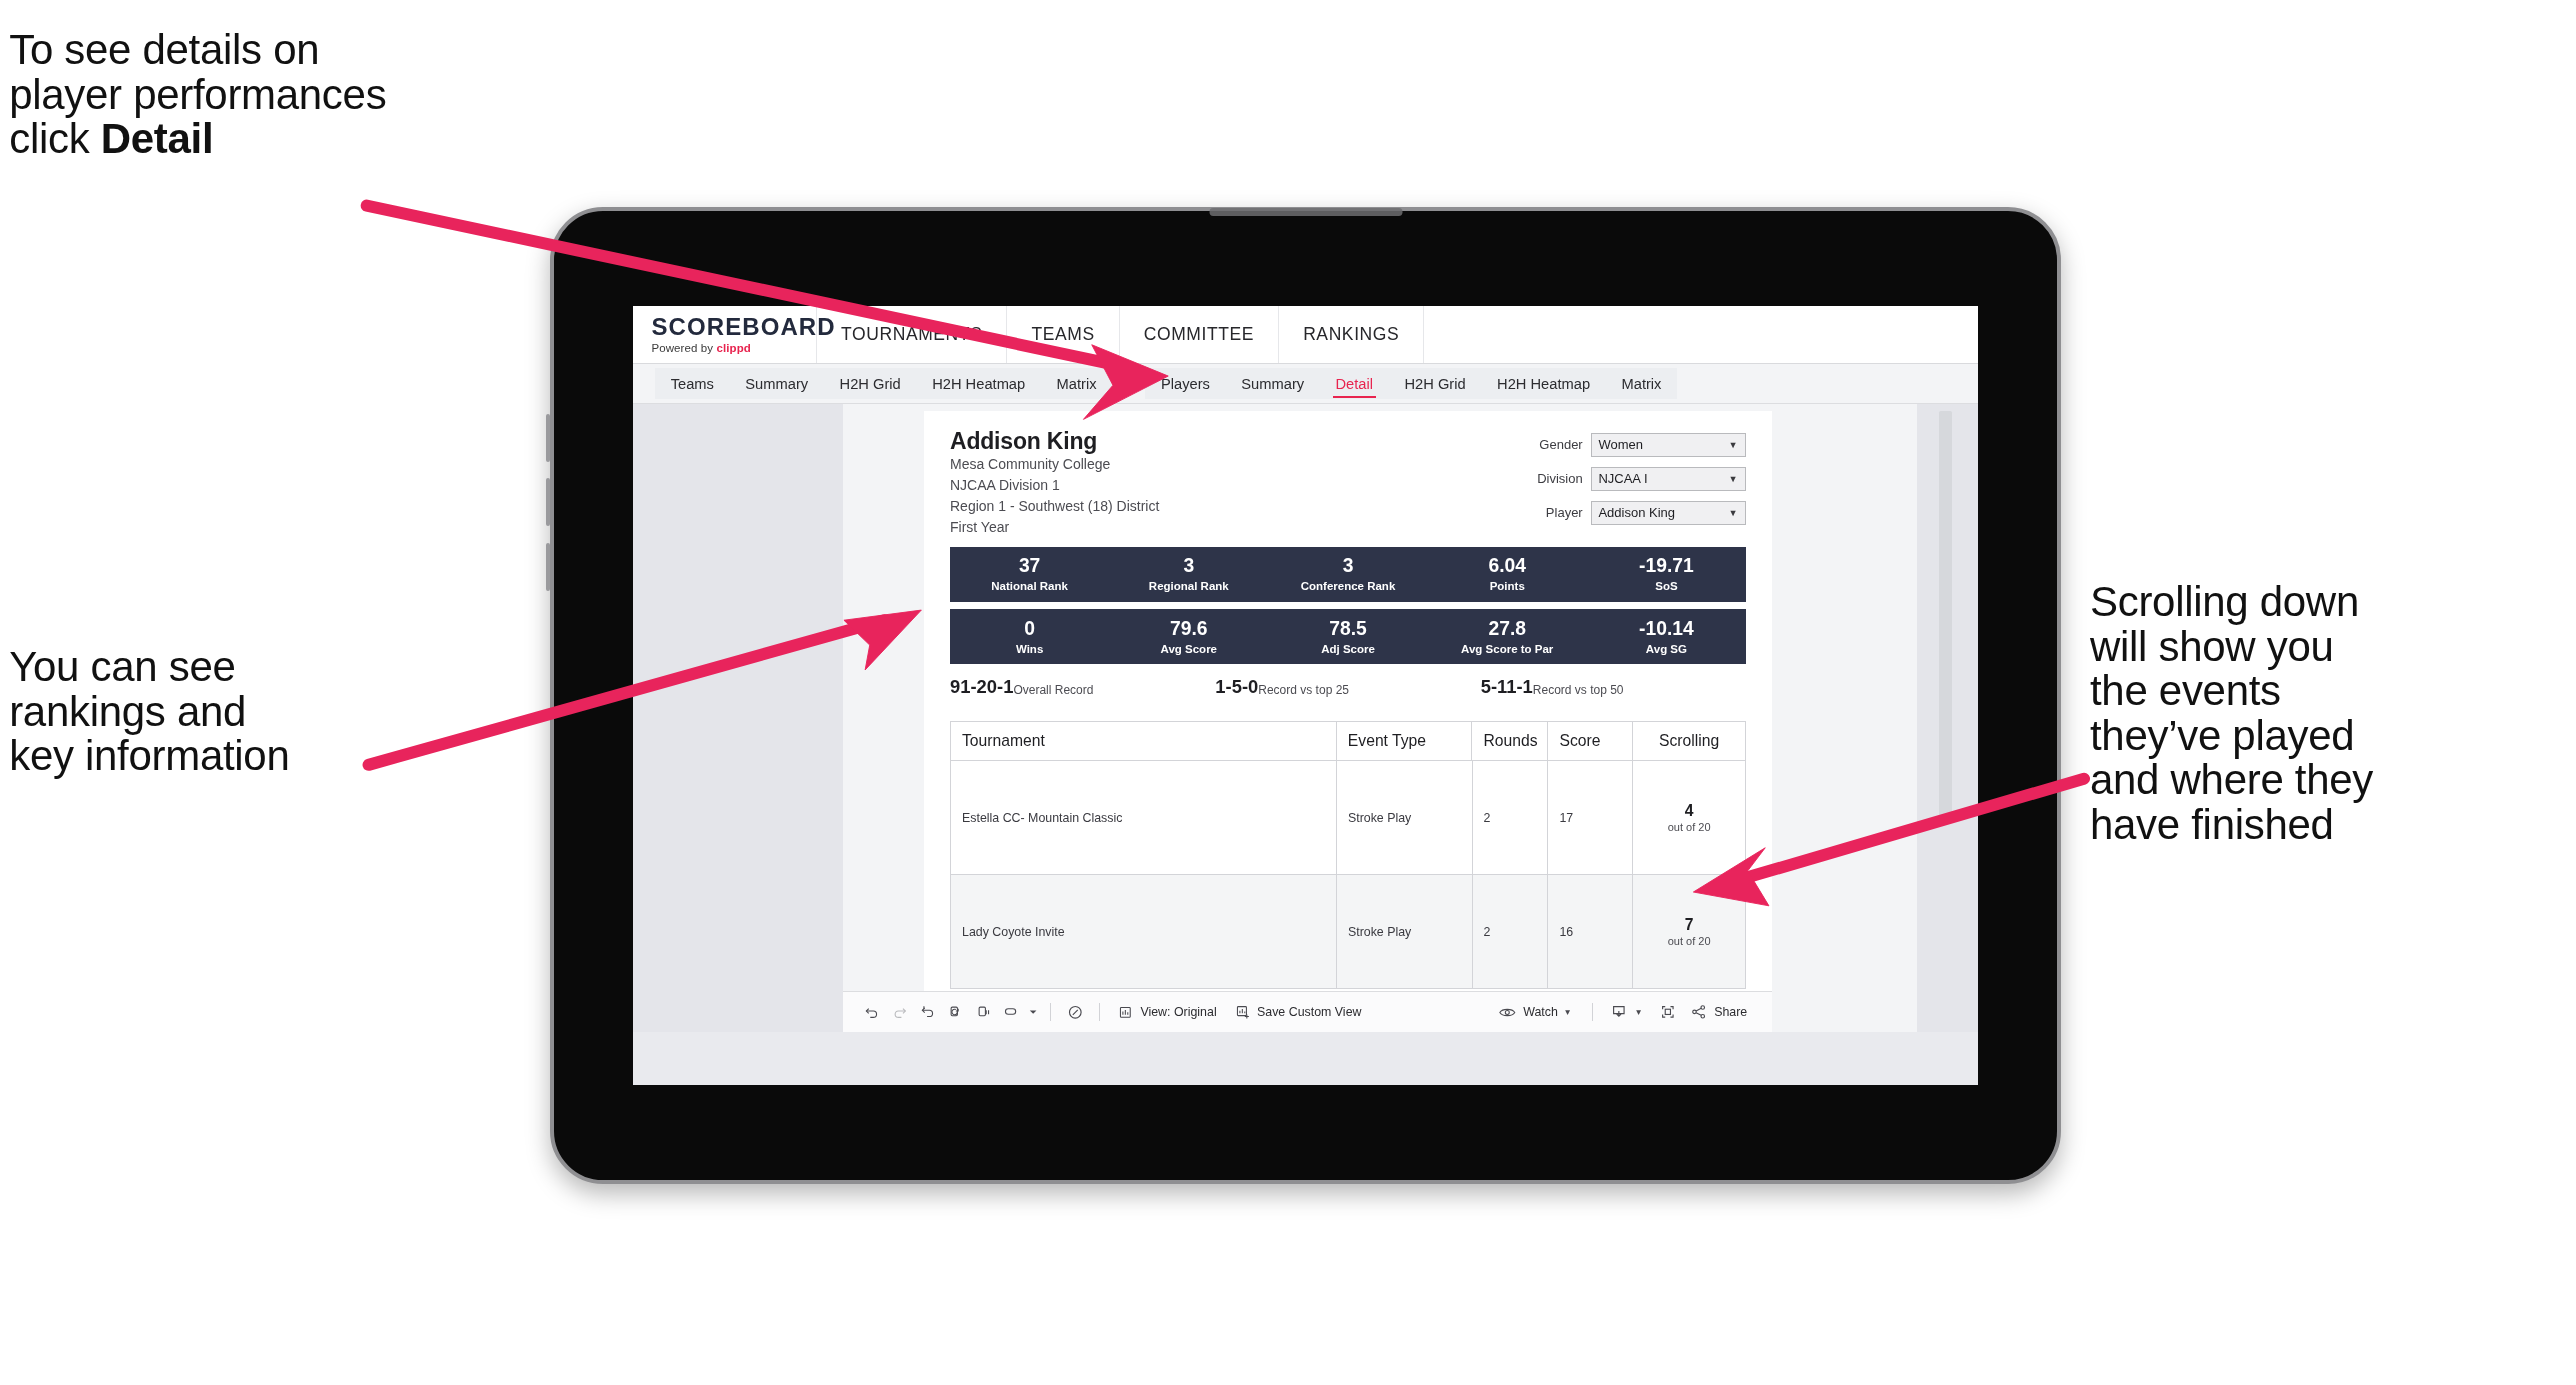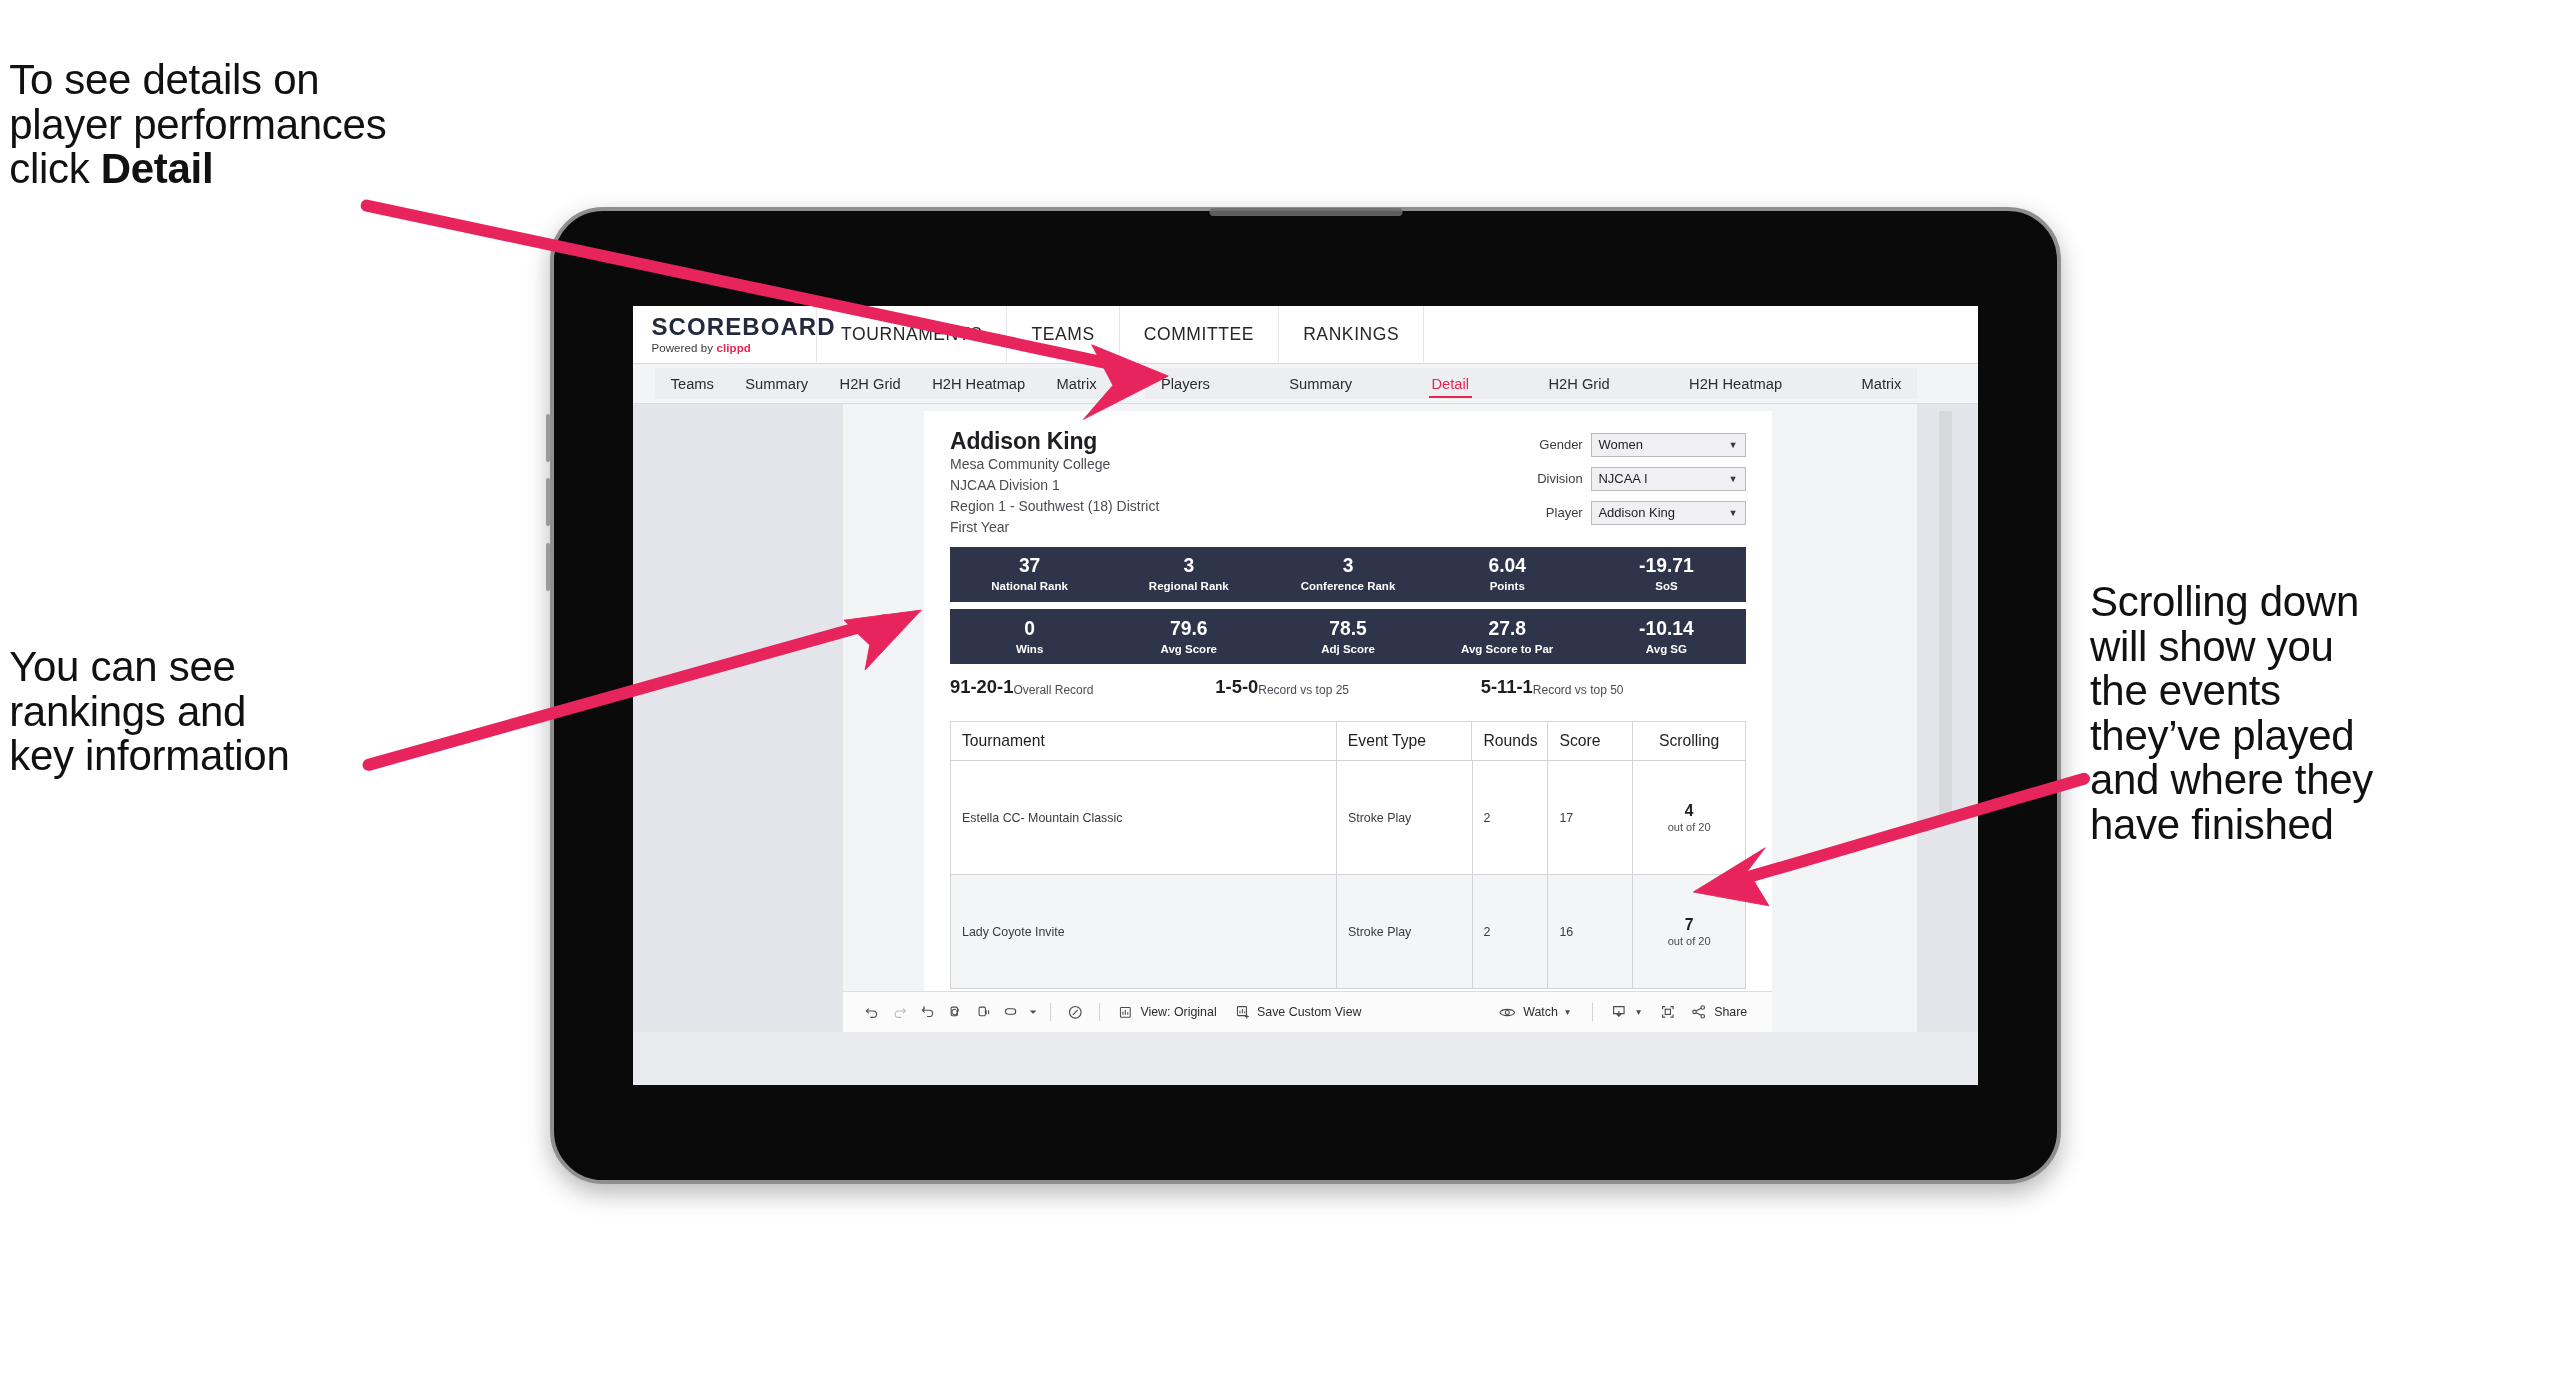--- a/index.html
+++ b/index.html
@@ -3,21 +3,21 @@
 <meta charset="utf-8">
 <style>
   html,body{margin:0;padding:0;background:#ffffff;}
   body{width:2576px;height:1386px;position:relative;overflow:hidden;
        font-family:"Liberation Sans",sans-serif;color:#111;}
 
   
   .anno{position:absolute;font-family:"Liberation Sans",sans-serif;
         font-size:42px;line-height:1.06;color:#111;font-weight:400;
         letter-spacing:-0.3px;white-space:pre-line;}
-  #anno-left-top{left:9.2px;top:28px;width:590px;margin-top:30px;}
+  #anno-left-top{left:9.2px;top:28px;width:590px;}
   #anno-left-bottom{left:9.2px;top:645px;width:479px;}
   #anno-right{left:2090px;top:580px;width:433px;}
   .anno b{font-weight:700;}
 
   .arrow-layer{position:absolute;left:0;top:0;width:2576px;height:1386px;
                pointer-events:none;}
 
   
   #tablet{position:absolute;left:550px;top:207px;width:1511px;height:977px;
           background:#0a0a0a;border-radius:53px;
@@ -46,21 +46,21 @@
   .topnav{display:flex;align-items:center;}
   .topnav-item{padding:0 24px;height:100%;display:flex;align-items:center;
          font-size:17.5px;color:#27272b;letter-spacing:0.6px;
          border-right:0.9px solid #e6e7ea;}
 
   
   #subbar{height:39px;background:#f3f4f6;border-bottom:0.9px solid #dcdde0;
           display:flex;align-items:stretch;}
   .tabgroup{display:flex;align-items:stretch;background:#eceef1;margin:3.7px 0;}
   .tabgroup.g1{margin-left:22px;}
-  .tabgroup.g2{margin-left:33px;gap:48px;}
+  .tabgroup.g2{margin-left:33px;}
   .tab{display:flex;align-items:center;padding:0 15.7px;font-size:14.7px;color:#2c2c30;
        position:relative;}
   .tab.active{color:#e8244f;}
   .tab.active::after{content:"";position:absolute;left:13px;right:13px;bottom:0.9px;
        height:2.3px;background:#e8244f;}
 
   
   #vizarea{position:relative;height:628px;background:#e4e5ea;}
   #vizpanel{position:absolute;left:210px;top:0;width:1074px;height:628px;
             background:#f3f4f6;}

